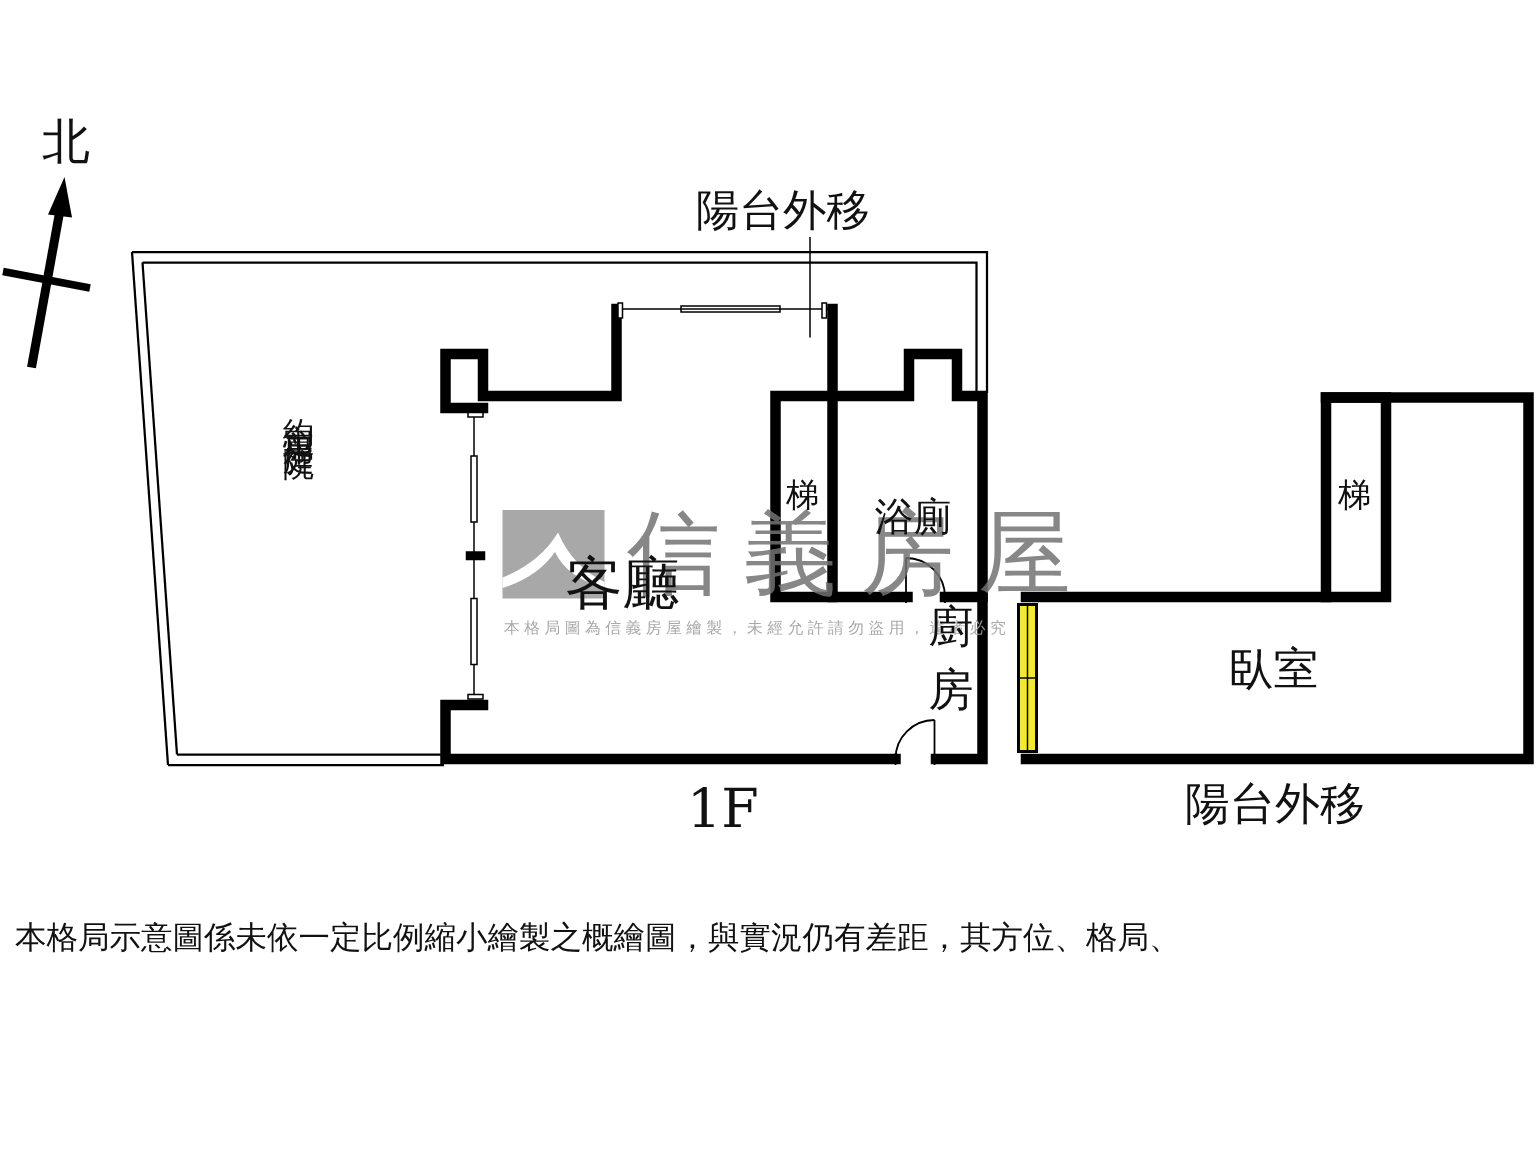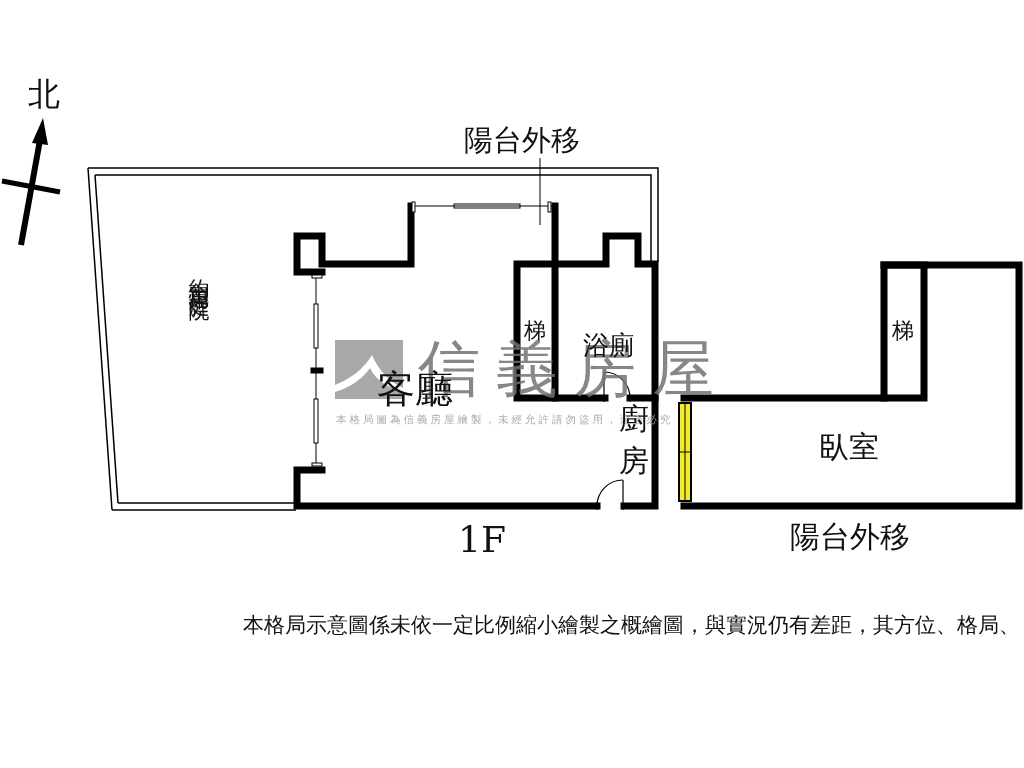--- a/index.html
+++ b/index.html
@@ -6,21 +6,21 @@
   body { width:1024px; height:768px; position:relative; overflow:hidden;
          font-family:"DejaVu Serif", "Liberation Serif", serif; }
   #plan { position:absolute; left:0; top:0; }
   .lbl { position:absolute; color:#111; white-space:nowrap; line-height:1; }
   .vert { writing-mode: vertical-rl; text-orientation: upright; letter-spacing:4px; }
   .wm-big { position:absolute; color:#737373; font-family:"DejaVu Sans", sans-serif;
             font-size:62px; letter-spacing:16px; line-height:1; white-space:nowrap; opacity:0.85;margin-left:12px; }
   .wm-small { position:absolute; color:#a0a0a0; font-family:"DejaVu Sans", sans-serif;
               font-size:10.5px; letter-spacing:3px; white-space:nowrap; line-height:1; opacity:0.9; }
   .note { position:absolute; left:10px; top:610px; width:1010px; font-size:21px; line-height:31px; color:#111; }
-  .note div { white-space:nowrap;text-align:right; }
+  .note div { white-space:nowrap; }
 </style>
 </head>
 <body>
 
 <svg id="plan" width="1024" height="768" viewBox="0 0 1024 768">
 
   <g>
     <line x1="21" y1="245" x2="40" y2="140" stroke="#000" stroke-width="6"></line>
     <polygon points="43,118 32,143 48,145" fill="#000"></polygon>
     <line x1="2" y1="181" x2="60" y2="192" stroke="#000" stroke-width="5"></line>

